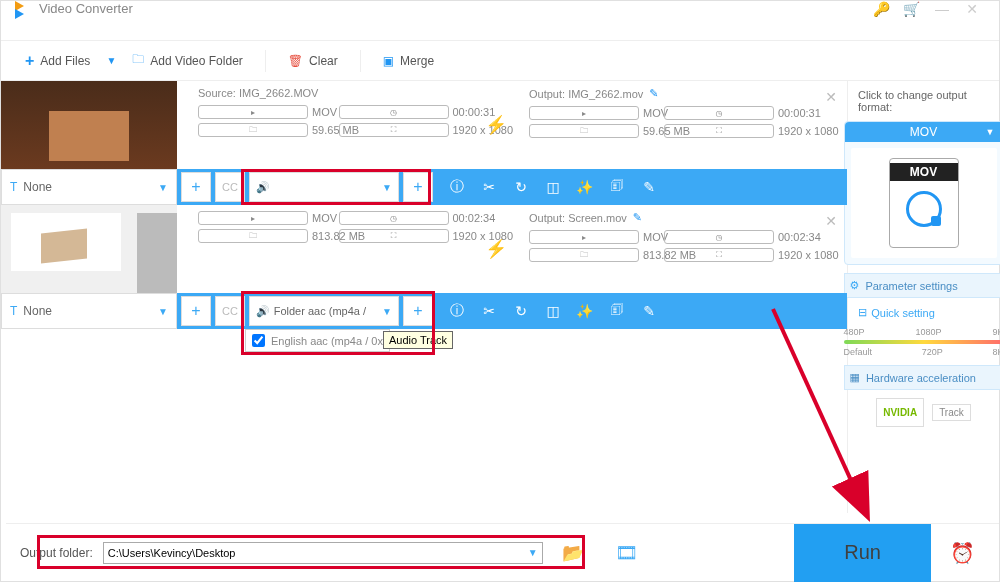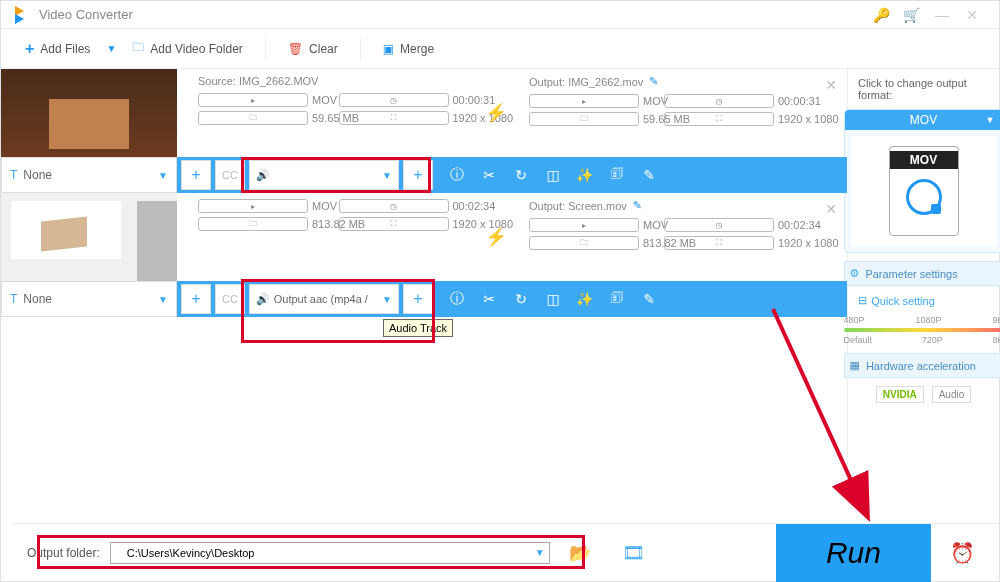--- a/index.html
+++ b/index.html
@@ -1,20 +1,20 @@
 <!DOCTYPE html>
 <html><head>
 <meta charset="utf-8">
 <style>
 * { box-sizing: border-box; margin: 0; padding: 0; font-family: Arial, sans-serif; }
 body { background: #f5f5f5; width: 1000px; height: 582px; overflow: hidden; position: relative; }
 .app { background: #fff; width: 1000px; height: 582px; position: relative; border: 1px solid #e0e0e0; }
 
 
-.titlebar { height: 28px; display: flex; align-items: center; padding: 0 12px; border-bottom: 1px solid #eee; }
+.titlebar { height: 40px; display: flex; align-items: flex-start; padding: 0 12px; border-bottom: 1px solid #eee; }
 .logo { width: 18px; height: 18px; margin-right: 8px; position: relative; }
 .logo::before { content: ''; position: absolute; border-left: 9px solid #f39c12; border-top: 5px solid transparent; border-bottom: 5px solid transparent; left: 2px; top: 0; }
 .logo::after { content: ''; position: absolute; border-left: 9px solid #2196f3; border-top: 5px solid transparent; border-bottom: 5px solid transparent; left: 2px; top: 8px; }
 .title { color: #888; font-size: 13px; }
 .titlebar .spacer { flex: 1; }
 .win-icon { width: 30px; text-align: center; color: #ccc; font-size: 14px; cursor: pointer; }
 
 
 .toolbar { height: 40px; display: flex; align-items: center; padding: 0 14px; border-bottom: 1px solid #eee; gap: 6px; }
 .tbtn { display: flex; align-items: center; gap: 6px; padding: 5px 10px; font-size: 12px; color: #555; cursor: pointer; }
@@ -80,30 +80,30 @@
 .mov-icon .q::after { content:''; position:absolute; width:10px; height:10px; background:#2196f3; right:-2px; bottom:-2px; border-radius:2px; }
 .param-btn { width:160px; background:#eaf5fd; border:1px solid #cfe8fb; padding:5px; display:flex; align-items:center; gap:6px; font-size:11px; color:#4a8ec4; cursor:pointer; }
 .param-btn .pico { color:#3ca9f5; }
 .quick-lbl { align-self:flex-start; display:flex; align-items:center; gap:4px; color:#3ca9f5; font-size:11px; }
 .quick-lbl::before { content:'⊟'; color:#3ca9f5; }
 .quality-bar { width:160px; }
 .qlabels { display:flex; justify-content:space-between; font-size:9px; color:#999; }
 .qtrack { height:4px; background:linear-gradient(to right,#7ed957,#ffd93d,#ff6b6b); border-radius:2px; margin:3px 0; }
 .hw-btn { width:160px; background:#eaf5fd; border:1px solid #cfe8fb; padding:5px; display:flex; align-items:center; gap:6px; font-size:11px; color:#4a8ec4; }
 .gpu { display:flex; gap:8px; align-items:center; font-size:10px; }
-.nvidia { background:#fff; border:1px solid #ddd; padding:2px 6px; color:#76b900; font-weight:bold; }
+.nvidia { background:#fff; border:1px solid #ddd; padding:8px 6px; color:#76b900; font-weight:bold; }
 .intel { background:#fff; border:1px solid #ddd; padding:2px 6px; color:#888; }
 
 
-.bottom { position:absolute; bottom:0; left:12px; right:0; height:58px; border-top:1px solid #eee; display:flex; align-items:center; padding:0 14px; gap:10px; background:#fff; }
+.bottom { position:absolute; bottom:0; left:5px; right:0; height:58px; border-top:1px solid #eee; display:flex; align-items:center; padding:0 14px; gap:10px; background:#fff; }
 .of-lbl { font-size:12px; color:#555; }
-.of-input { flex:0 0 440px; height:22px; border:1px solid #aaa; font-size:11px; padding:0 16px; display:flex; align-items:center; position:relative; }
+.of-input { flex:0 0 440px; height:22px; border:1px solid #aaa; font-size:11px; padding:0 4px; display:flex; align-items:center; position:relative; }
 .of-input .chev { position:absolute; right:4px; color:#3ca9f5; font-size:10px; }
 .bico { color:#3ca9f5; font-size:18px; cursor:pointer; padding:0 10px; }
-.run { background:#229ff2; color:#000000; font-size:30px; font-style:italic; padding:0 50px; height:58px; display:flex; align-items:center; cursor:pointer; margin-left:auto; }
+.run { background:#229ff2; color:#404040; font-size:20px; padding:0 50px; height:58px; display:flex; align-items:center; cursor:pointer; margin-left:auto; }
 .alarm-btn { width:44px; height:58px; display:flex; align-items:center; justify-content:center; color:#3ca9f5; font-size:20px; cursor:pointer; }
 
 
 .arrow { position:absolute; z-index:20; pointer-events:none; }
 </style>
 </head>
 <body>
 
 <div class="app">
 
@@ -284,33 +284,37 @@
         <div class="strip" style="position:relative;">
           <div class="sub">
               <span class="t-ico">T</span>
               <span>None</span>
               <span class="chev">▼</span>
             </div>
           <div class="sq">+</div>
           <div class="sq cc">CC</div>
           <div class="audio">
               <span>🔊</span>
-              <span>Output aac (mp4a /</span>
+              <span>Folder aac (mp4a /</span>
               <span class="chev">▼</span>
             </div>
           <div class="sq">+</div>
           <div class="edit-icons">
             <div class="eico">ⓘ</div>
             <div class="eico">✂</div>
             <div class="eico">↻</div>
             <div class="eico">◫</div>
             <div class="eico">✨</div>
             <div class="eico">🗊</div>
             <div class="eico">✎</div>
           </div>
+          <div class="audio-pop">
+              <input type="checkbox" checked="" style="">
+              <span>English aac (mp4a / 0x</span>
+            </div>
           <div class="tooltip">Audio Track</div>
         </div>
         <div class="redbox" style="left:240px; top:86px; width:194px; height:64px;"></div>
       </div>
     </div>
 
     <div class="right">
       <div class="hdr">Click to change output format:</div>
       <div class="fmtcard">
         <div class="fmt-top"><span>MOV</span><span class="chev">▼</span></div>
@@ -340,21 +344,21 @@
             <span>720P</span>
             <span>8K</span>
           </div>
       </div>
       <div class="hw-btn">
           <span class="pico">▦</span>
           <span>Hardware acceleration</span>
         </div>
       <div class="gpu">
         <span class="nvidia">NVIDIA</span>
-        <span class="intel">Audio</span>
+        <span class="intel">Track</span>
       </div>
     </div>
   </div>
 
   <div class="bottom">
     <span class="of-lbl">Output folder:</span>
     <div class="of-input">
         <span>C:\Users\Kevincy\Desktop</span>
         <span class="chev">▼</span>
       </div>

